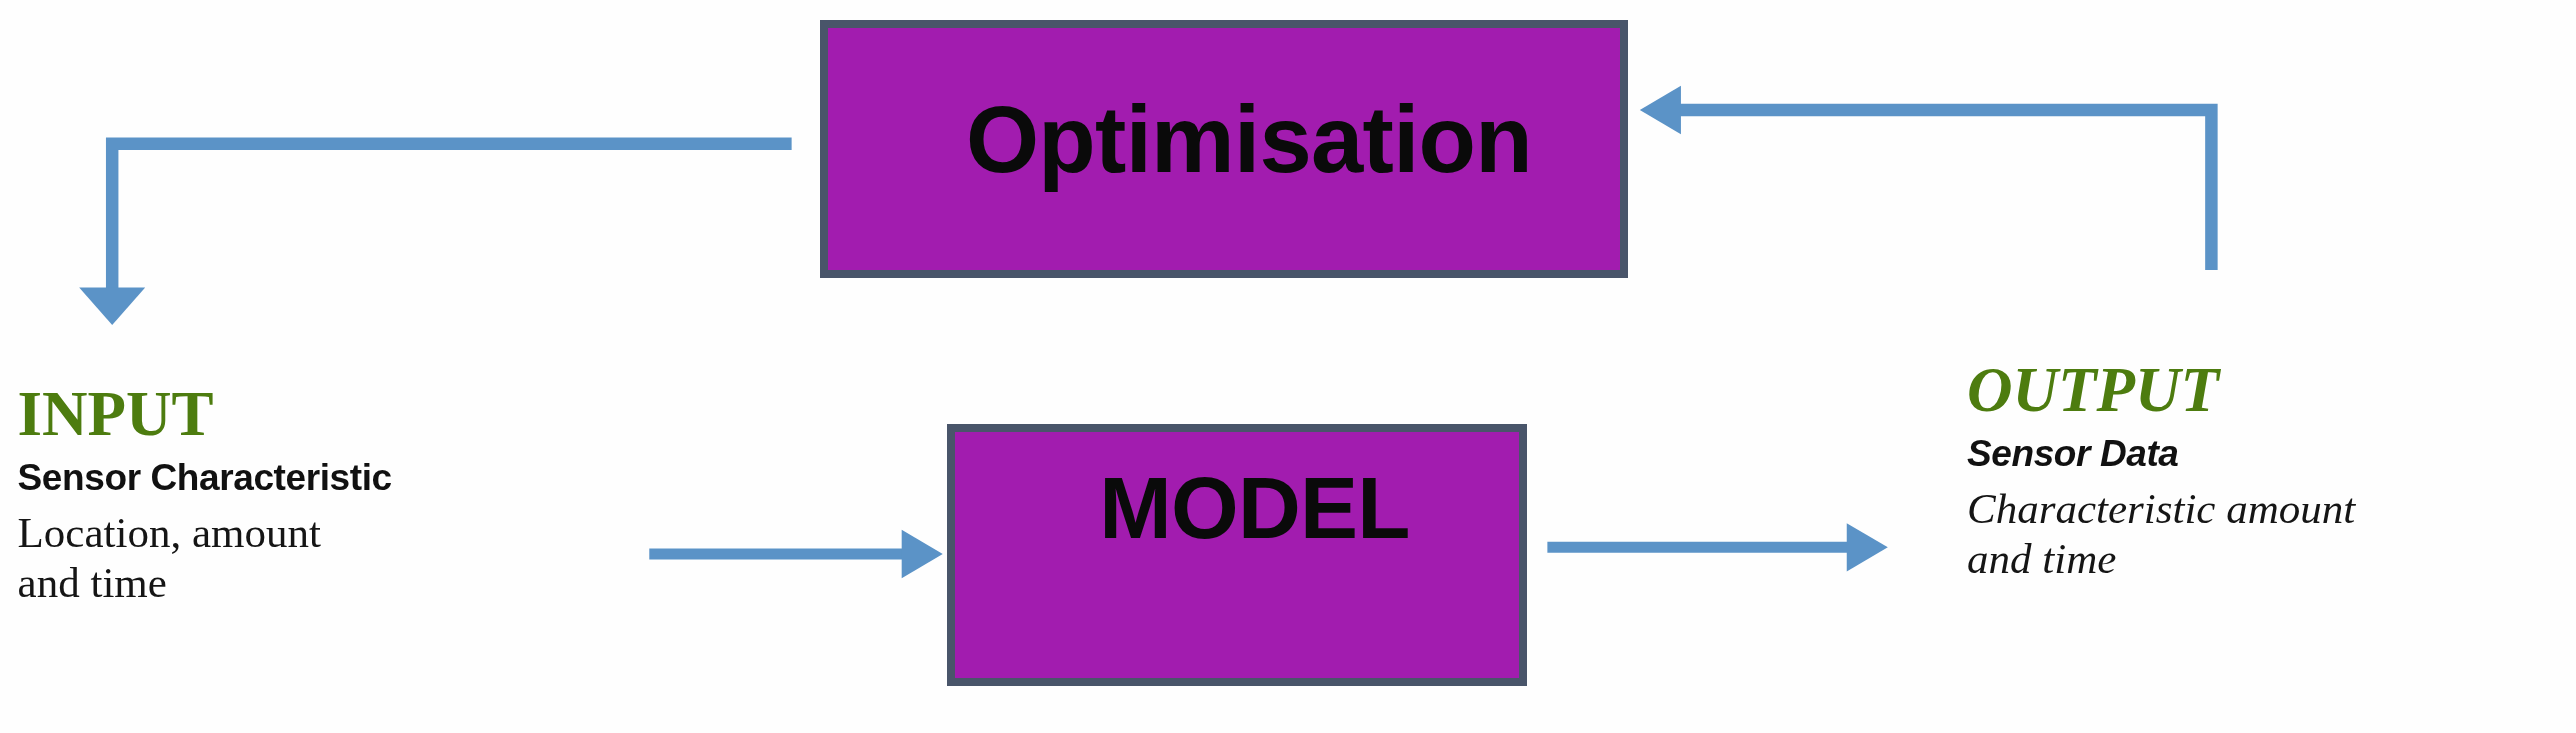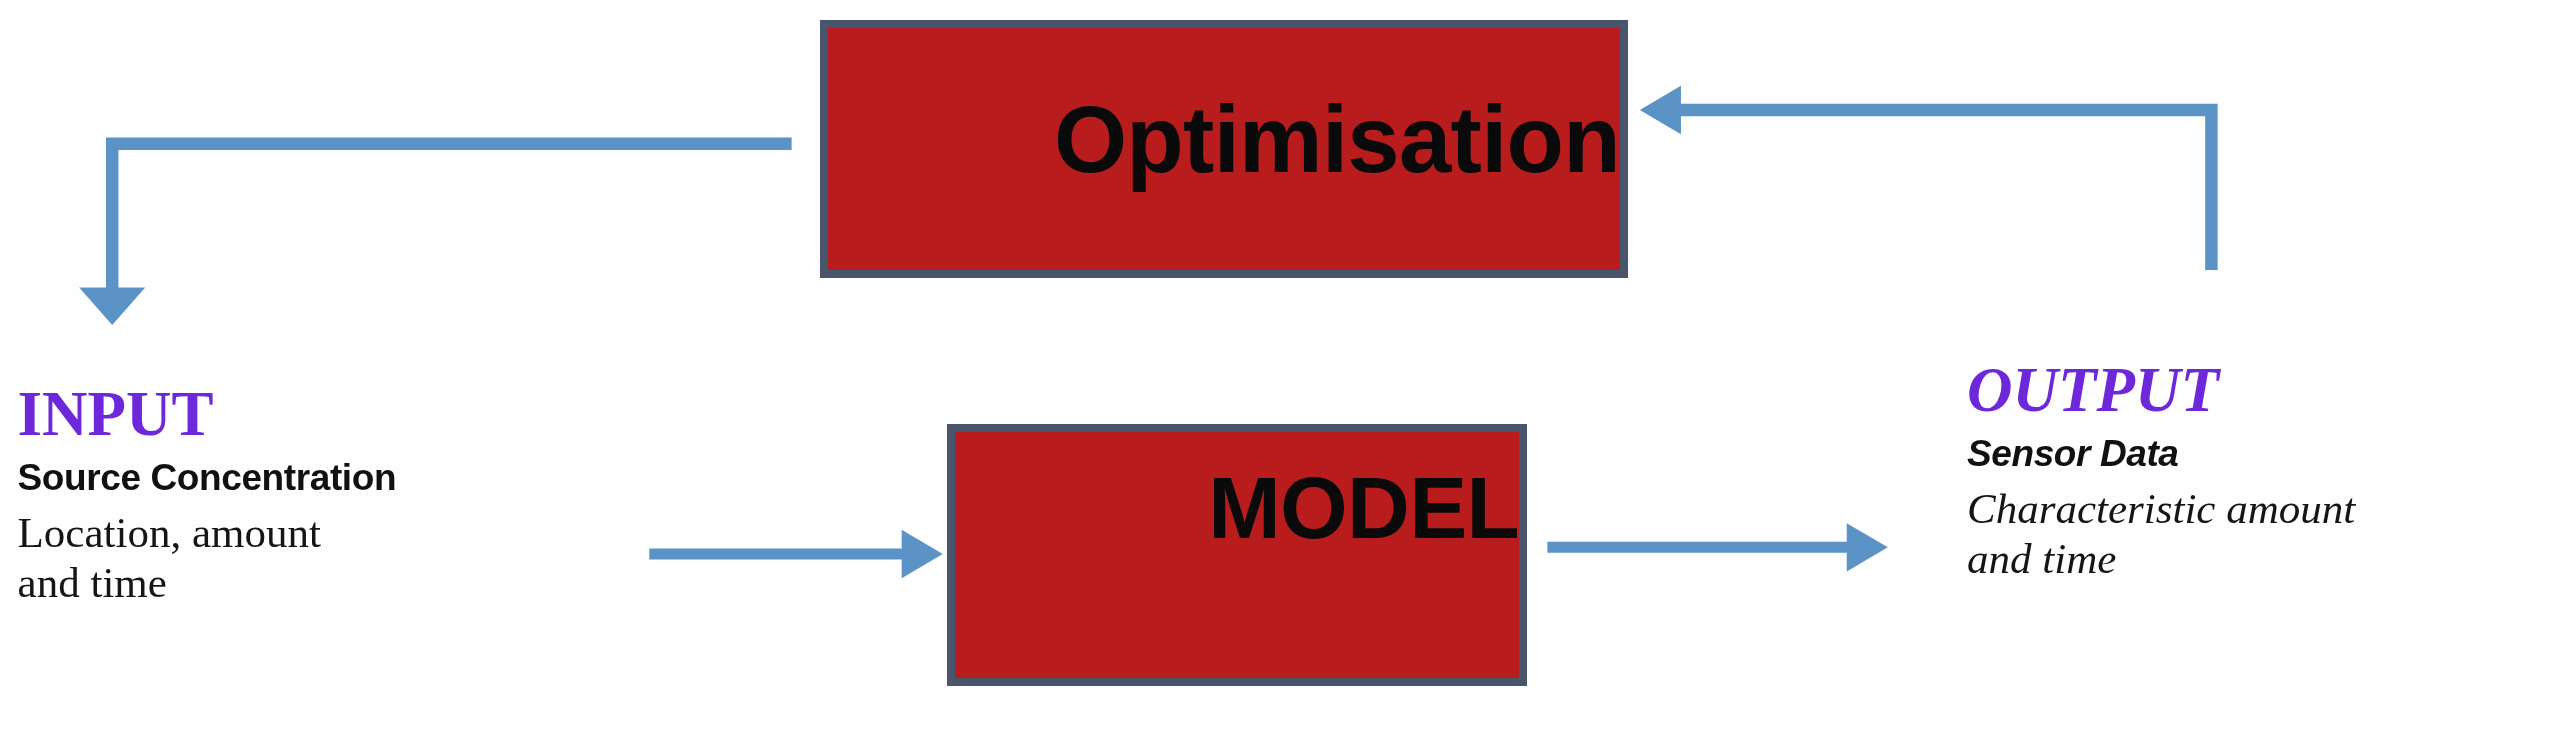--- a/index.html
+++ b/index.html
@@ -16,25 +16,25 @@
     width: 2576px;
     height: 733px;
     background: #fefefe;
     overflow: hidden;
   }
 
   
   .proc-box {
     position: absolute;
     box-sizing: border-box;
-    background: #b91c1c;
+    background: #a21caf;
     border: 8px solid #49556a;
     display: flex;
     align-items: flex-start;
-    justify-content: flex-end;
+    justify-content: center;
   }
   .proc-box .proc-label {
     font-family: "Liberation Sans", "DejaVu Sans", sans-serif;
     font-weight: 700;
     color: #0a0a0a;
     letter-spacing: -0.7px;
     white-space: nowrap;
   }
 
   #optimisation-box {
@@ -63,21 +63,21 @@
     margin-top: 32px;
   }
 
   
   .io-block { position: absolute; }
   .io-heading {
     font-family: "Liberation Serif", "DejaVu Serif", serif;
     font-weight: 700;
     font-size: 63px;
     line-height: 1.02;
-    color: #6d28d9;
+    color: #4d7c0f;
     white-space: nowrap;
     letter-spacing: 0px;
   }
   .io-subheading {
     font-family: "Liberation Sans", "DejaVu Sans", sans-serif;
     font-weight: 700;
     font-size: 37px;
     line-height: 1.15;
     color: #111111;
     white-space: nowrap;
@@ -137,21 +137,21 @@
   <div id="optimisation-box" class="proc-box">
     <span class="proc-label">Optimisation</span>
   </div>
 
   <div id="model-box" class="proc-box">
     <span class="proc-label">MODEL</span>
   </div>
 
   <div id="input-block" class="io-block">
     <div class="io-heading">INPUT</div>
-    <div class="io-subheading">Source Concentration</div>
+    <div class="io-subheading">Sensor Characteristic</div>
     <div class="io-detail">Location, amount
 and time</div>
   </div>
 
   <div id="output-block" class="io-block">
     <div class="io-heading">OUTPUT</div>
     <div class="io-subheading">Sensor Data</div>
     <div class="io-detail">Characteristic amount
 and time</div>
   </div>

